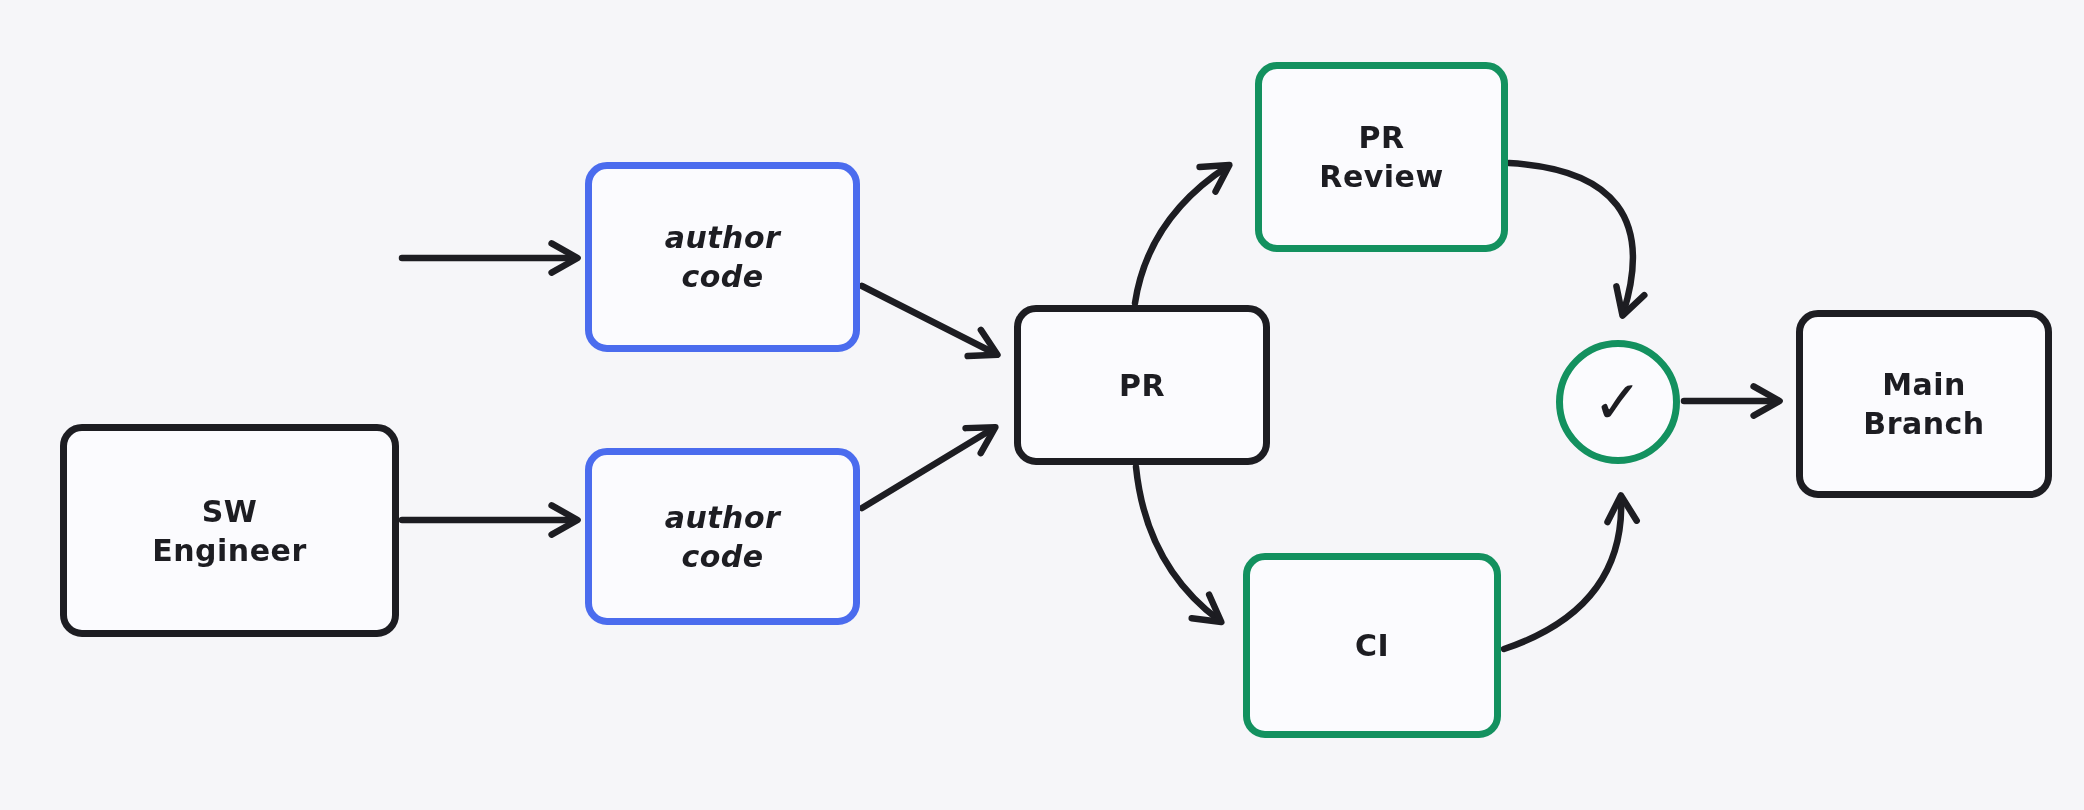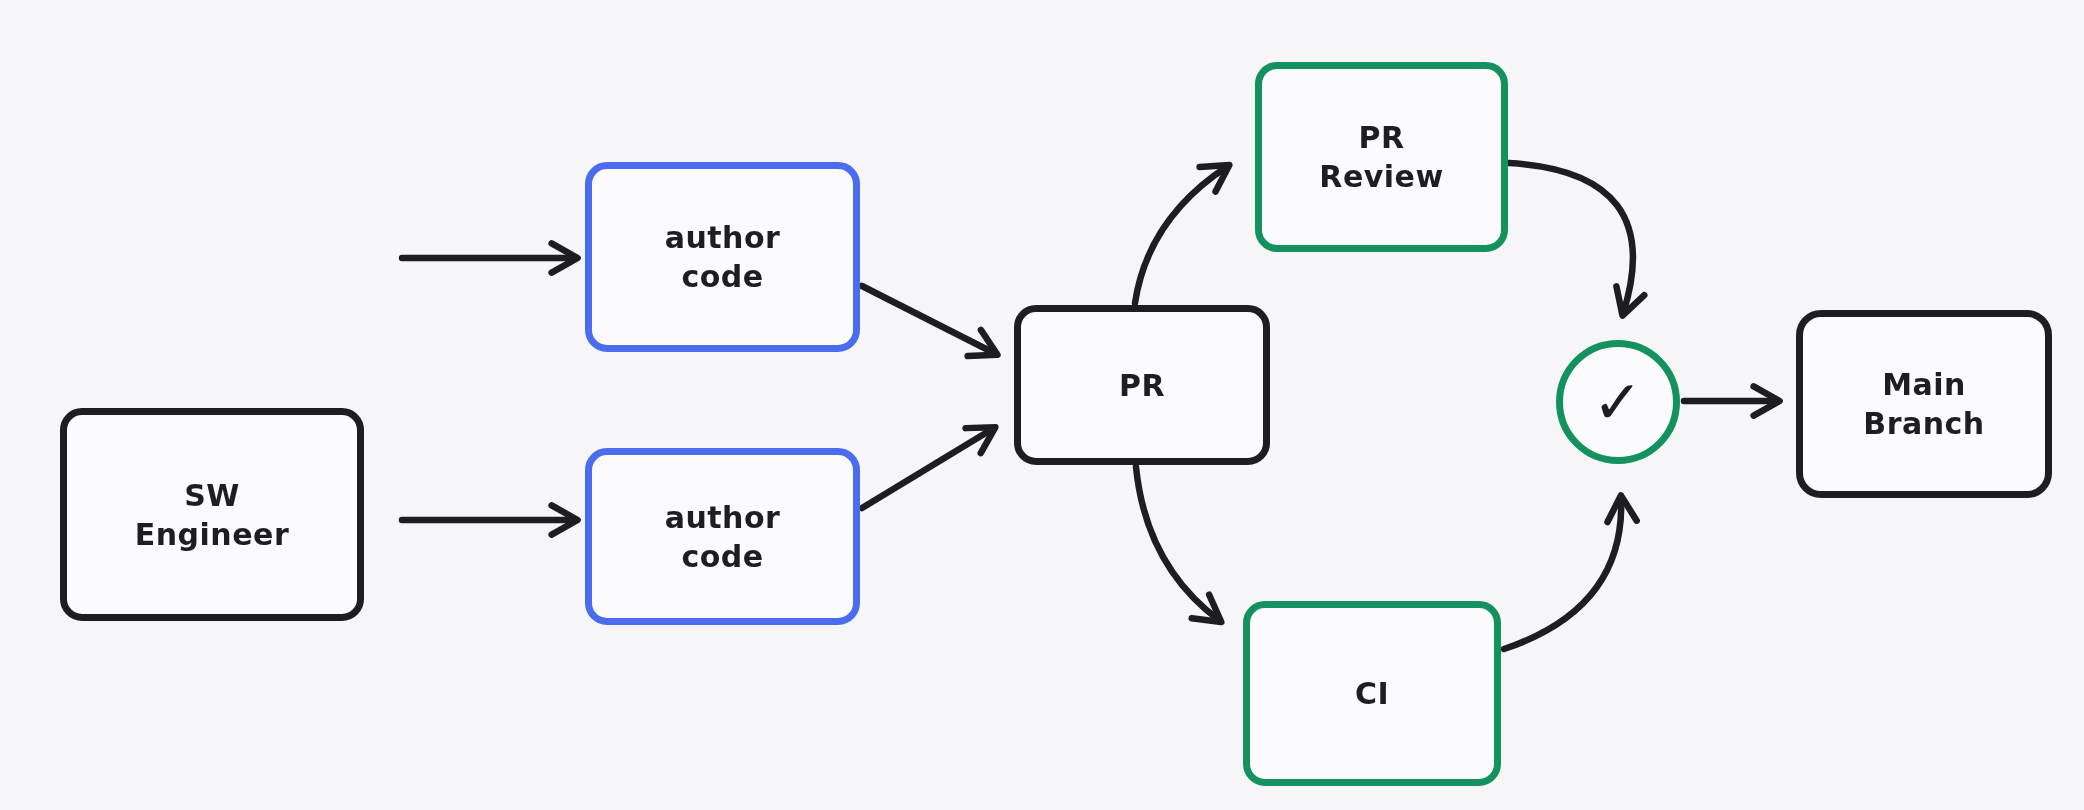--- a/index.html
+++ b/index.html
@@ -44,21 +44,21 @@
     justify-content:center;
     text-align:center;
     color:var(--ink,#1d1d22);
     font-weight:bold;
     font-size:30px;
     line-height:1.3;
     white-space:pre-line;
     letter-spacing:0.5px;
   }
   .stroke-black{border-color:var(--ink,#1d1d22);}
-  .stroke-blue{border-color:var(--blue,#4b6cee);}
+  .stroke-blue{border-color:var(--blue,#4b6cee);font-style:italic;}
   .stroke-green{border-color:var(--green,#13915f);}
   .check-circle{
     border-radius:50%;
     border-color:var(--green,#13915f);
     font-size:60px;
     font-weight:bold;
     line-height:1;
   }
 </style>
 </head>
@@ -77,21 +77,21 @@
     <path d="M862,286 L996,354" marker-end="url(#arrowhead)"></path>
     <path d="M862,508 L994,428" marker-end="url(#arrowhead)"></path>
     <path d="M1135,303 Q1148,218 1228,166" marker-end="url(#arrowhead)"></path>
     <path d="M1136,467 Q1146,566 1220,621" marker-end="url(#arrowhead)"></path>
     <path d="M1509,163 Q1668,172 1623,314" marker-end="url(#arrowhead)"></path>
     <path d="M1504,649 Q1626,608 1621,497" marker-end="url(#arrowhead)"></path>
     <path d="M1684,401 L1778,401" marker-end="url(#arrowhead)"></path>
   </svg>
 
 
-  <div class="node stroke-black" style="left:60px;top:408px;width:304px;height:213px;">
+  <div class="node stroke-black" style="left:60px;top:424px;width:339px;height:213px;">
     <span>SW
 Engineer</span>
   </div>
 
   <div class="node stroke-blue" style="left:585px;top:162px;width:275px;height:190px;">
     <span>author
 code</span>
   </div>
 
   <div class="node stroke-blue" style="left:585px;top:448px;width:275px;height:177px;">
@@ -101,26 +101,26 @@
 
   <div class="node stroke-black" style="left:1014px;top:305px;width:256px;height:160px;">
     <span>PR</span>
   </div>
 
   <div class="node stroke-green" style="left:1255px;top:62px;width:253px;height:190px;">
     <span>PR
 Review</span>
   </div>
 
-  <div class="node stroke-green" style="left:1243px;top:553px;width:258px;height:185px;margin-top:48px;">
+  <div class="node stroke-green" style="left:1243px;top:553px;width:258px;height:185px;">
     <span>CI</span>
   </div>
 
   <div class="node check-circle" style="left:1556px;top:340px;width:124px;height:124px;">
     <span>✓</span>
   </div>
 
-  <div class="node stroke-black" style="left:1796px;top:310px;width:256px;height:188px;border-radius:25px;">
+  <div class="node stroke-black" style="left:1796px;top:310px;width:256px;height:188px;">
     <span>Main
 Branch</span>
   </div>
 
 </div>
 
 </body></html>

